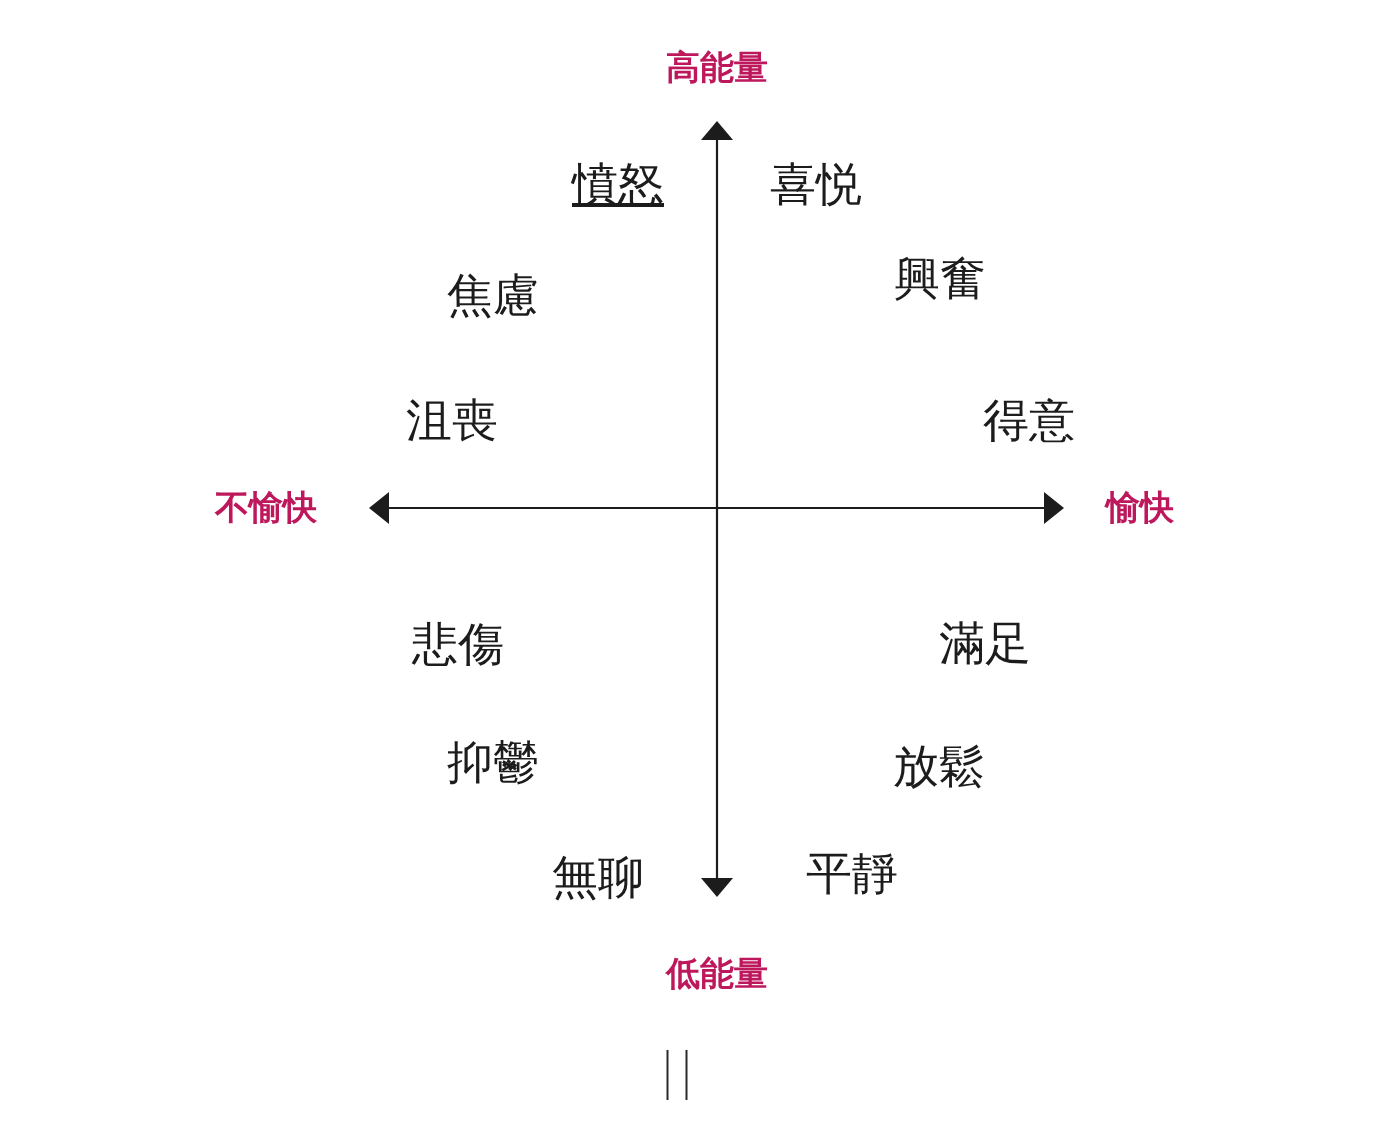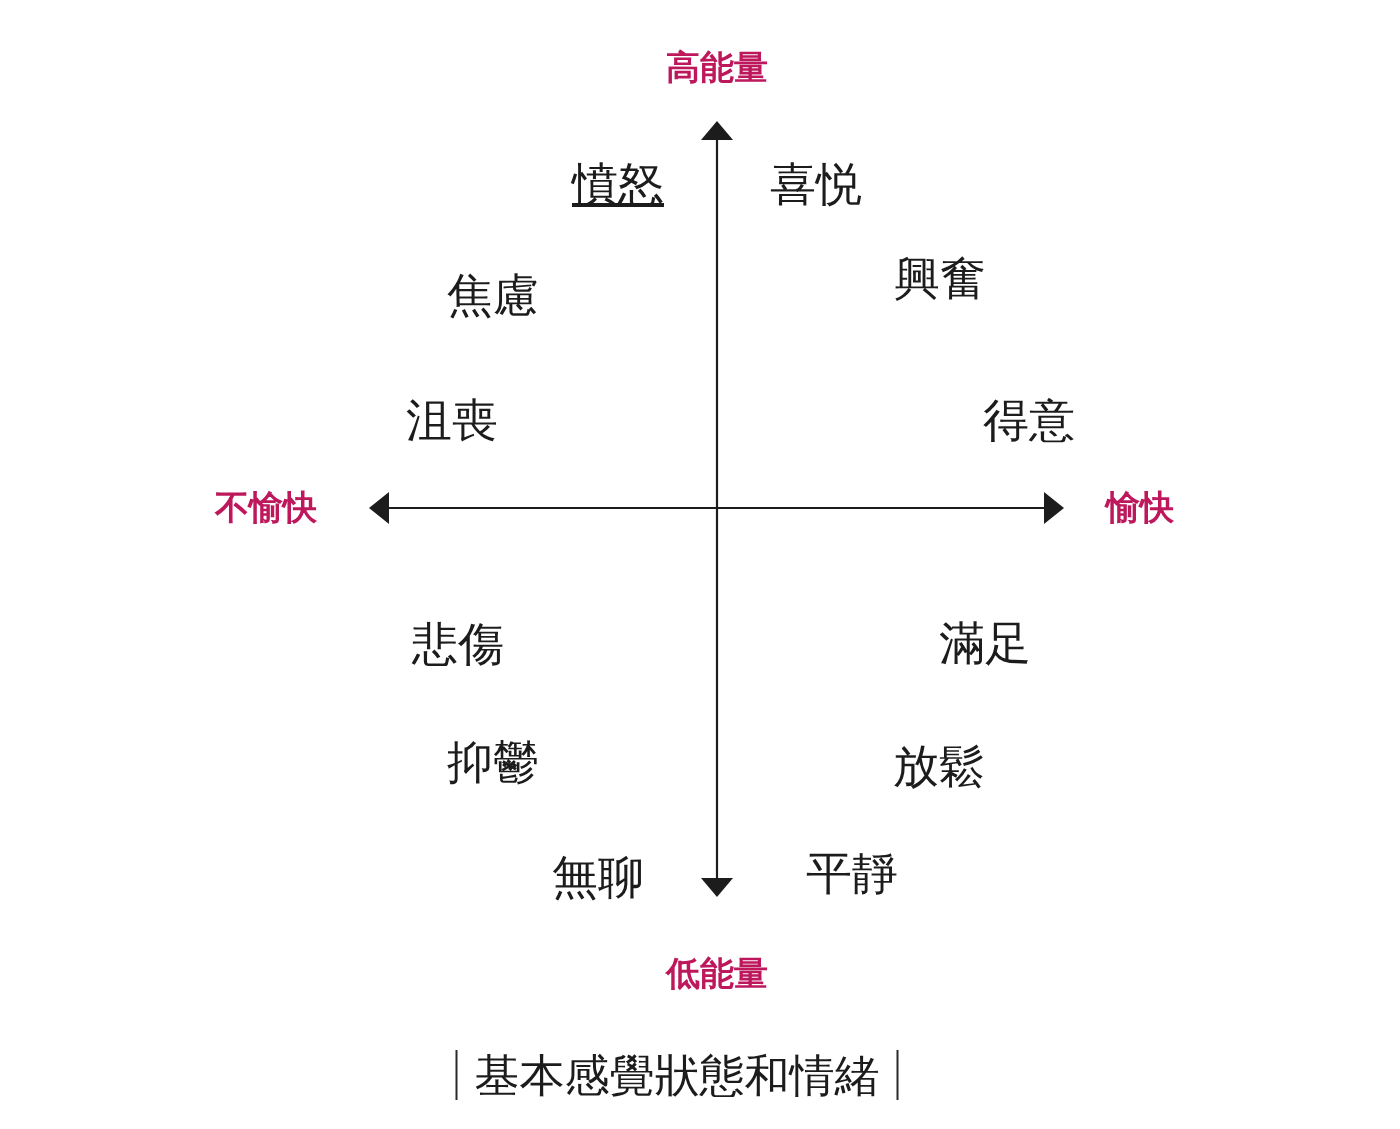--- a/index.html
+++ b/index.html
@@ -76,17 +76,16 @@
   <div class="label emotion" style="left:458px; top:644px;text-align:right;">悲傷</div>
   <div class="label emotion" style="left:493px; top:762px;text-align:center;">抑鬱</div>
   <div class="label emotion" style="left:576px; top:877px;margin-left:22px;">無聊</div>
 
   <div class="label emotion" style="left:985px; top:643px;">滿足</div>
   <div class="label emotion" style="left:939px; top:766px;">放鬆</div>
   <div class="label emotion" style="left:852px; top:877px;font-family:Liberation Mono, monospace;">平靜</div>
 
   <div class="caption" style="left:677px; top:1075px;">
     <span class="bar"></span>
-    <span>基本感覺狀態和情緒</span>
     <span class="bar"></span>
   </div>
 
 </div>
 
 </body></html>

